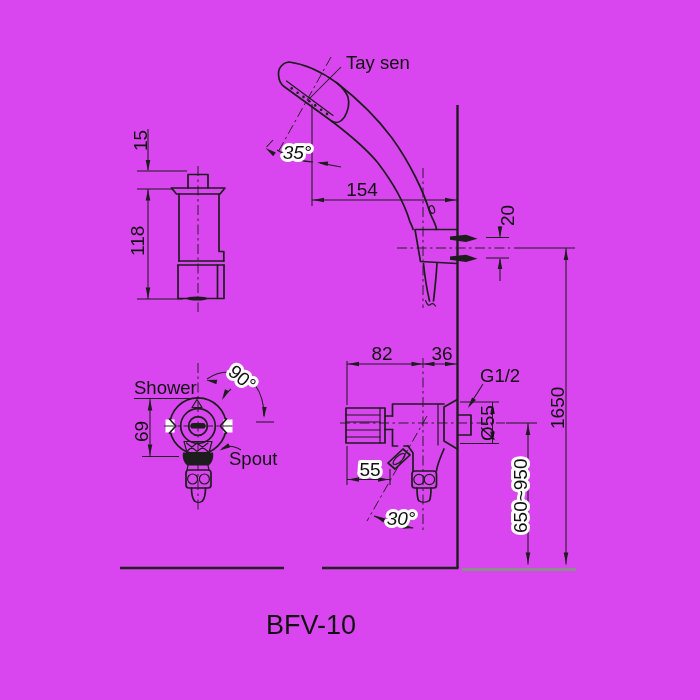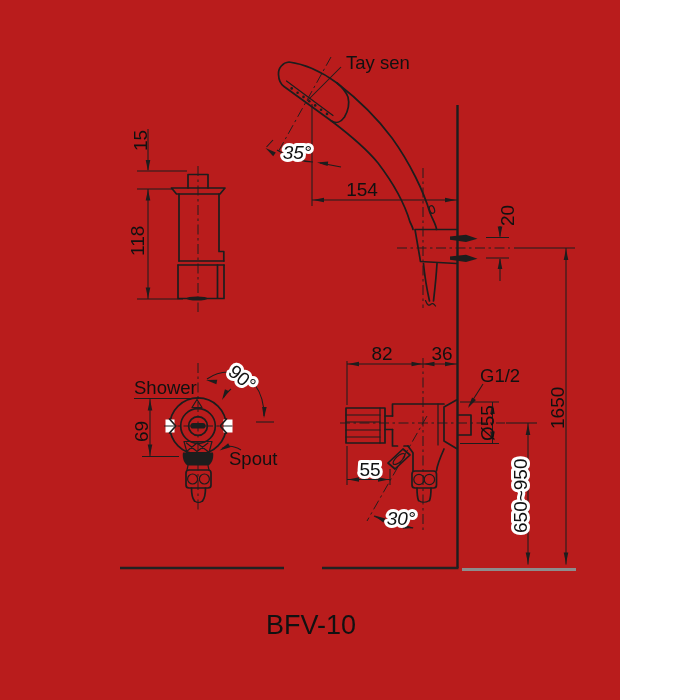--- a/index.html
+++ b/index.html
@@ -1,16 +1,16 @@
 <!DOCTYPE html>
 <html><head>
 <meta charset="utf-8">
 <style>
   html,body{margin:0;padding:0;background:#ffffff;}
-  .stage{position:relative;width:620px;height:700px;background:#b91c1c;overflow:hidden;}
+  .stage{position:relative;width:700px;height:700px;background:#d946ef;overflow:hidden;}
   svg{position:absolute;left:0;top:0;}
   .ln  {stroke:#1d1d1d;fill:none;stroke-width:1.7;stroke-linecap:round;stroke-linejoin:round;}
   .lt  {stroke:#1d1d1d;fill:none;stroke-width:1.2;stroke-linecap:round;stroke-linejoin:round;}
   .dim {stroke:#1d1d1d;fill:none;stroke-width:1.05;stroke-linecap:butt;}
   .cl  {stroke:#1d1d1d;fill:none;stroke-width:0.95;stroke-dasharray:10 3.5 2.5 3.5;}
   .fl  {fill:#1d1d1d;stroke:none;}
   .wh  {fill:#ffffff;stroke:none;}
   .wall{stroke:#1d1d1d;stroke-width:2.4;fill:none;}
   .floor{stroke:#222222;stroke-width:2.6;fill:none;}
   .floorg{stroke:#8d8d8d;stroke-width:3;fill:none;}

